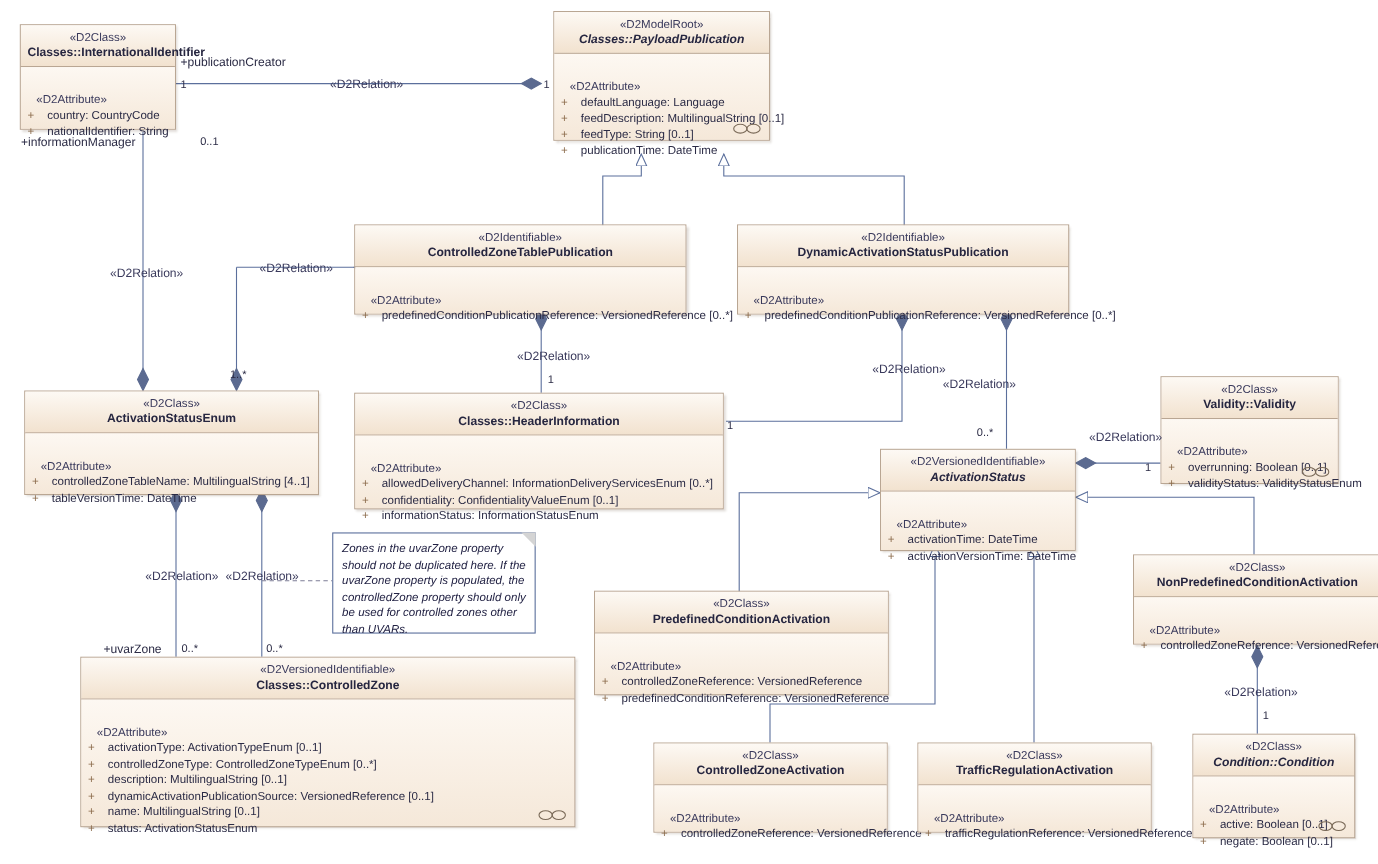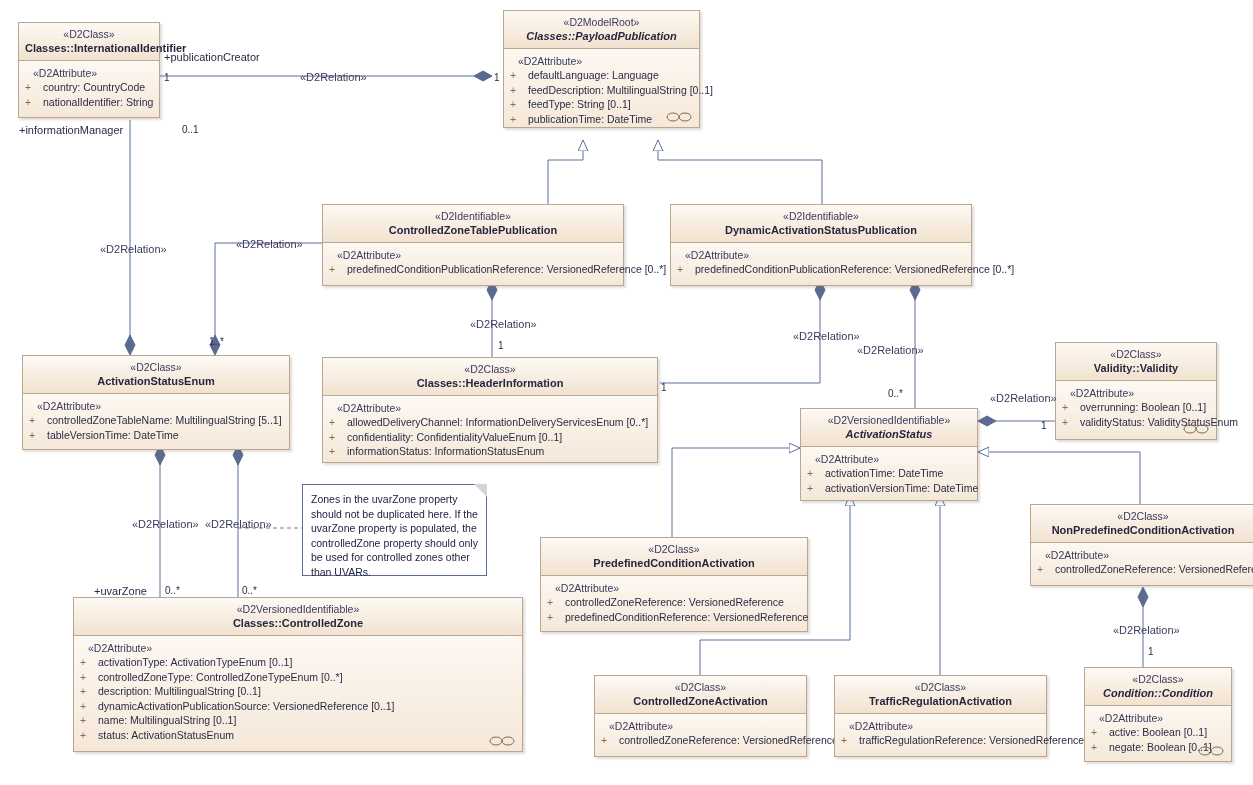--- a/index.html
+++ b/index.html
@@ -45,21 +45,21 @@
   .cname {
     font-size: 11px;
     font-weight: bold;
     color: #262640;
     line-height: 14px;
     white-space: nowrap;
   }
   .cname.abstract { font-style: italic; }
   .uml-body {
     box-sizing: border-box;
-    padding: 5px 6px 6px 6px;
+    padding: 23px 6px 6px 6px;
     position: relative;
     background: linear-gradient(to bottom, #fdf8f2 0%, #f5e8d9 100%);
   }
   .attr-stereo {
     font-size: 10.5px;
     color: #3a3a5c;
     padding-left: 8px;
     line-height: 14px;
   }
   .attr {
@@ -254,21 +254,21 @@
     </div>
   </div>
 
   <div class="uml-class" style="left:22px; top:355px; width:268px;">
     <div class="uml-head">
       <div class="stereo">«D2Class»</div>
       <div class="cname">ActivationStatusEnum</div>
     </div>
     <div class="uml-body" style="height:55px;">
       <div class="attr-stereo">«D2Attribute»</div>
-      <div class="attr"><span class="vis">+</span><span>controlledZoneTableName: MultilingualString [5..1]</span></div>
+      <div class="attr"><span class="vis">+</span><span>controlledZoneTableName: MultilingualString [4..1]</span></div>
       <div class="attr"><span class="vis">+</span><span>tableVersionTime: DateTime</span></div>
     </div>
   </div>
 
   <div class="uml-class" style="left:322px; top:357px; width:336px;">
     <div class="uml-head">
       <div class="stereo">«D2Class»</div>
       <div class="cname">Classes::HeaderInformation</div>
     </div>
     <div class="uml-body" style="height:66px;">
@@ -381,21 +381,21 @@
       <div class="attr-stereo">«D2Attribute»</div>
       <div class="attr"><span class="vis">+</span><span>active: Boolean [0..1]</span></div>
       <div class="attr"><span class="vis">+</span><span>negate: Boolean [0..1]</span></div>
       <svg class="glasses" viewBox="0 0 26 10">
           <ellipse cx="7" cy="5" rx="6" ry="4" fill="none" stroke="#7a6a58" stroke-width="1"></ellipse>
           <ellipse cx="19" cy="5" rx="6" ry="4" fill="none" stroke="#7a6a58" stroke-width="1"></ellipse>
         </svg>
     </div>
   </div>
 
-  <div class="note" style="left:302px; top:484px; width:185px; height:92px;">
+  <div class="note" style="left:302px; top:484px; width:185px; height:92px;font-style:italic;">
     <div class="fold"></div>
     <div>Zones in the uvarZone property should not be duplicated here. If the uvarZone property is populated, the controlledZone property should only be used for controlled zones other than UVARs.</div>
   </div>
 
   <div class="lbl" style="left:164px; top:51px;">+publicationCreator</div>
   <div class="mult" style="left:164px; top:72px;">1</div>
   <div class="lbl stereo-lbl" style="left:300px; top:71px;">«D2Relation»</div>
   <div class="mult" style="left:494px; top:72px;">1</div>
 
   <div class="lbl" style="left:19px; top:124px;">+informationManager</div>

